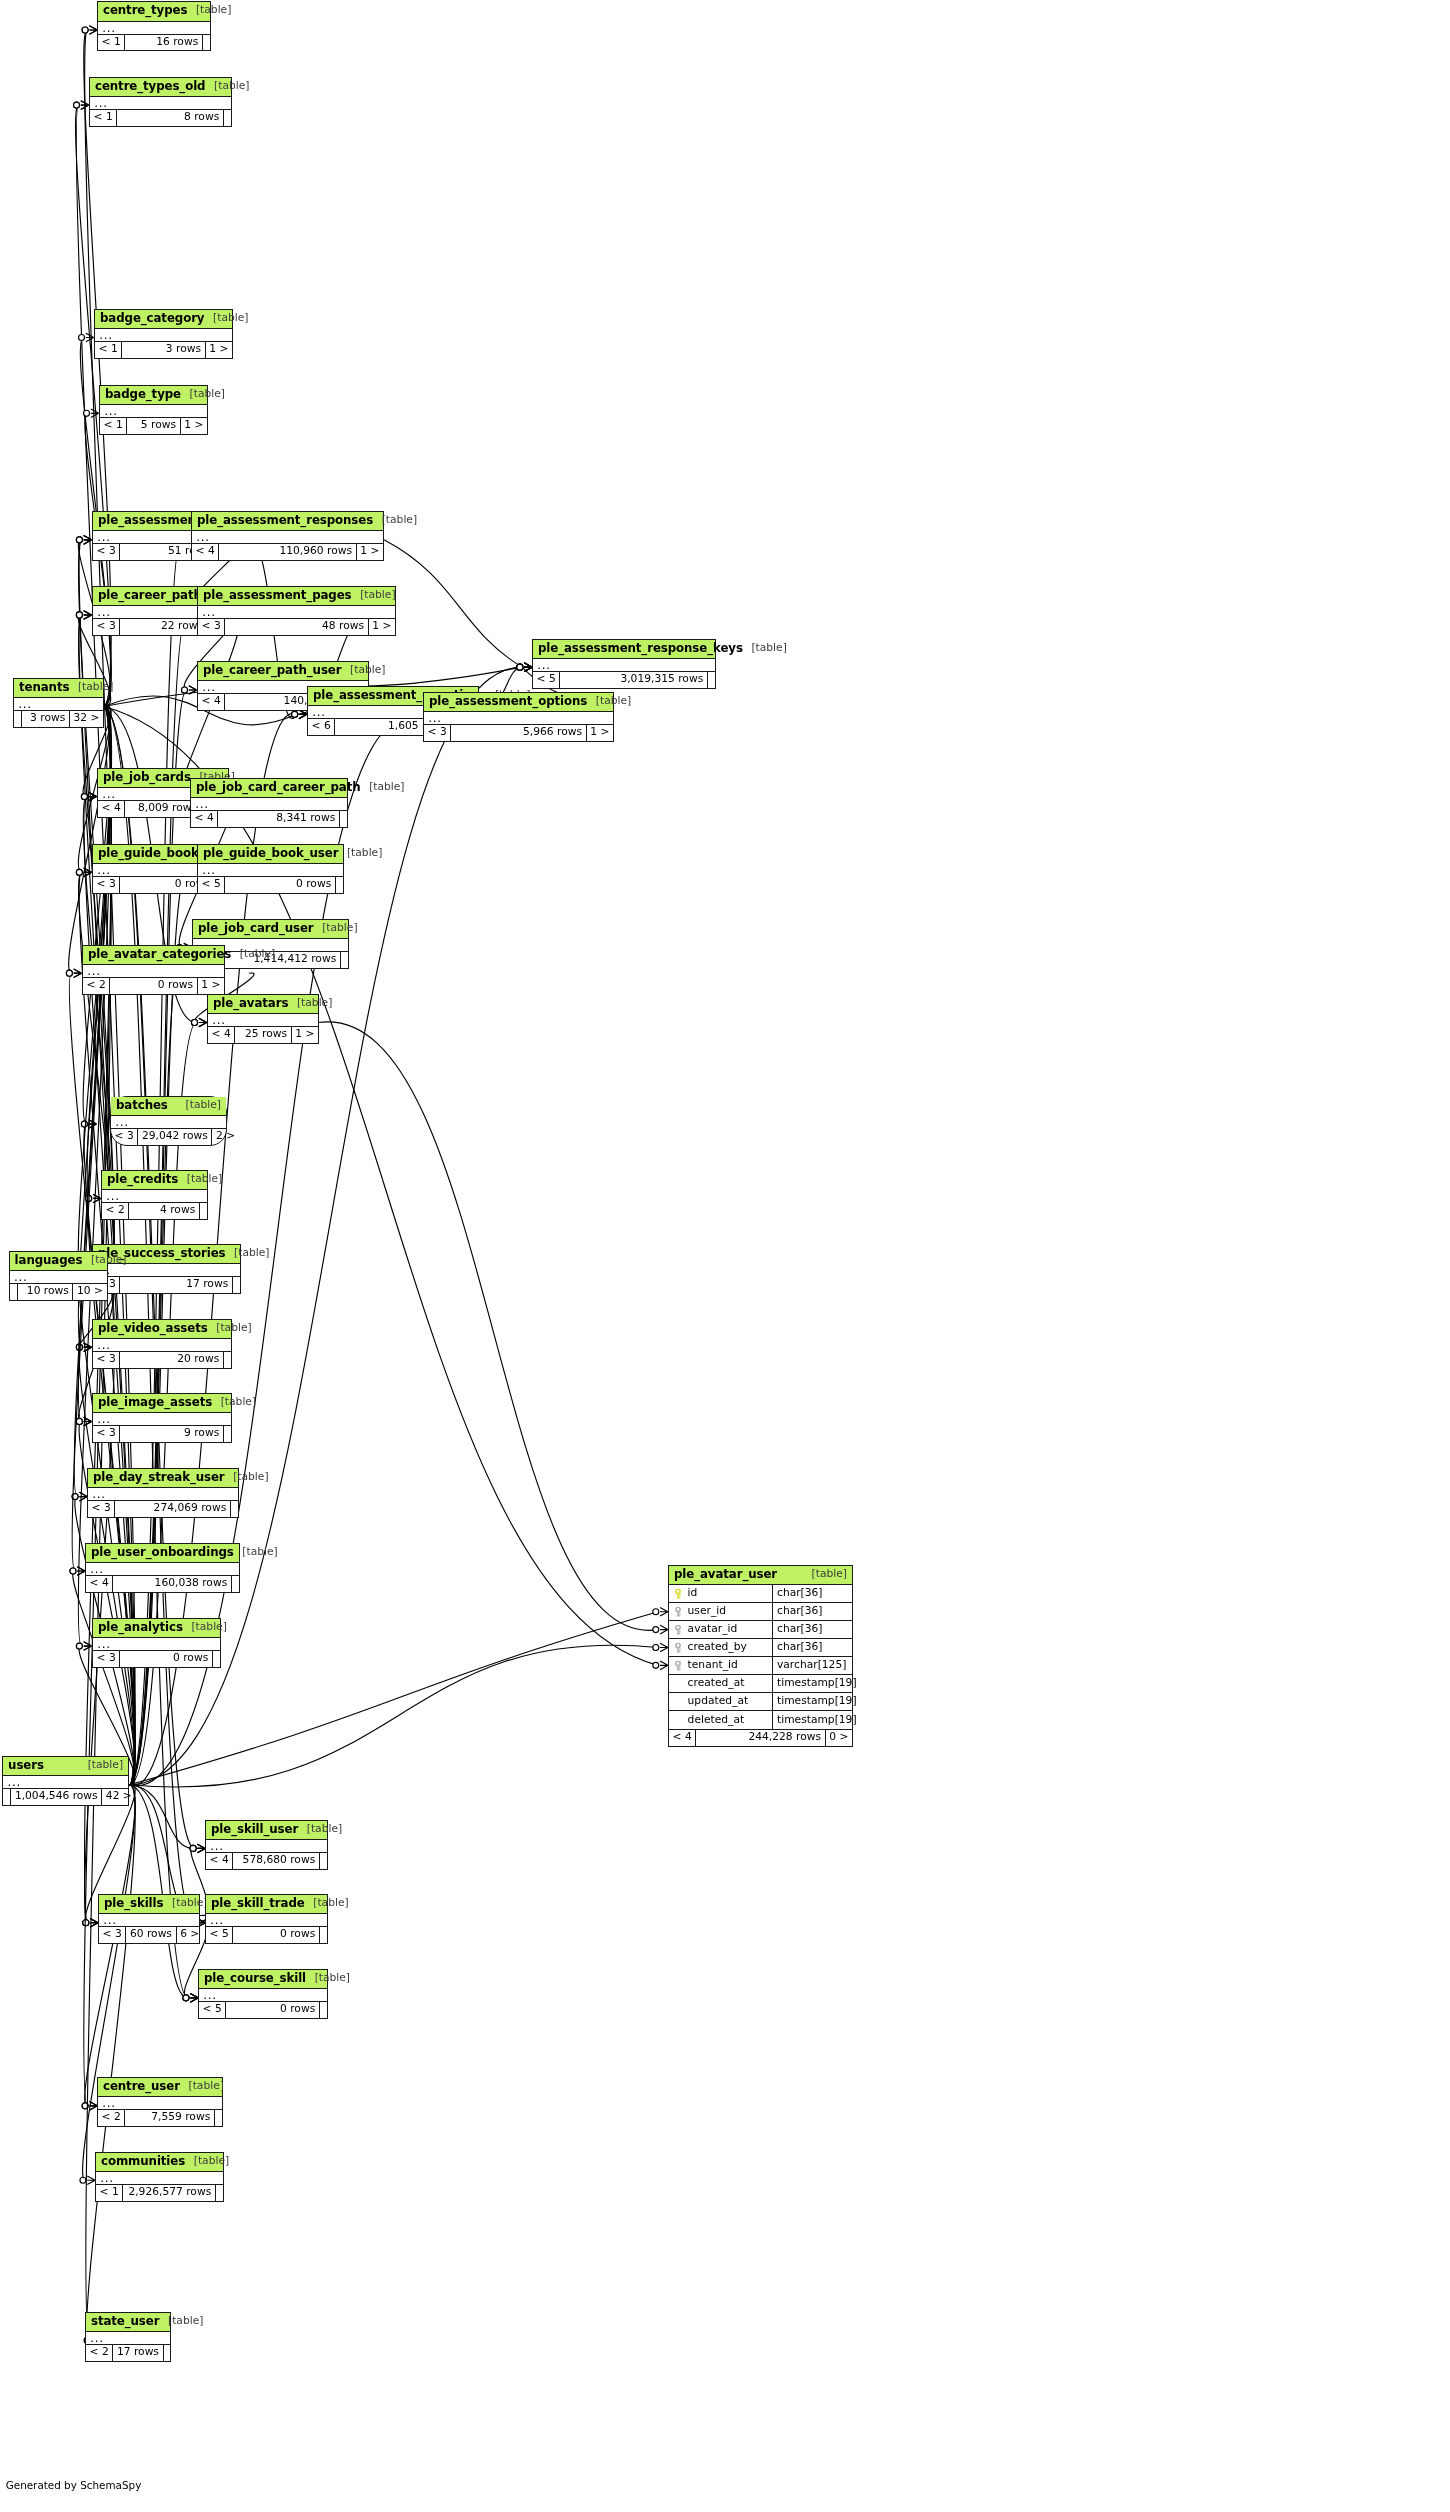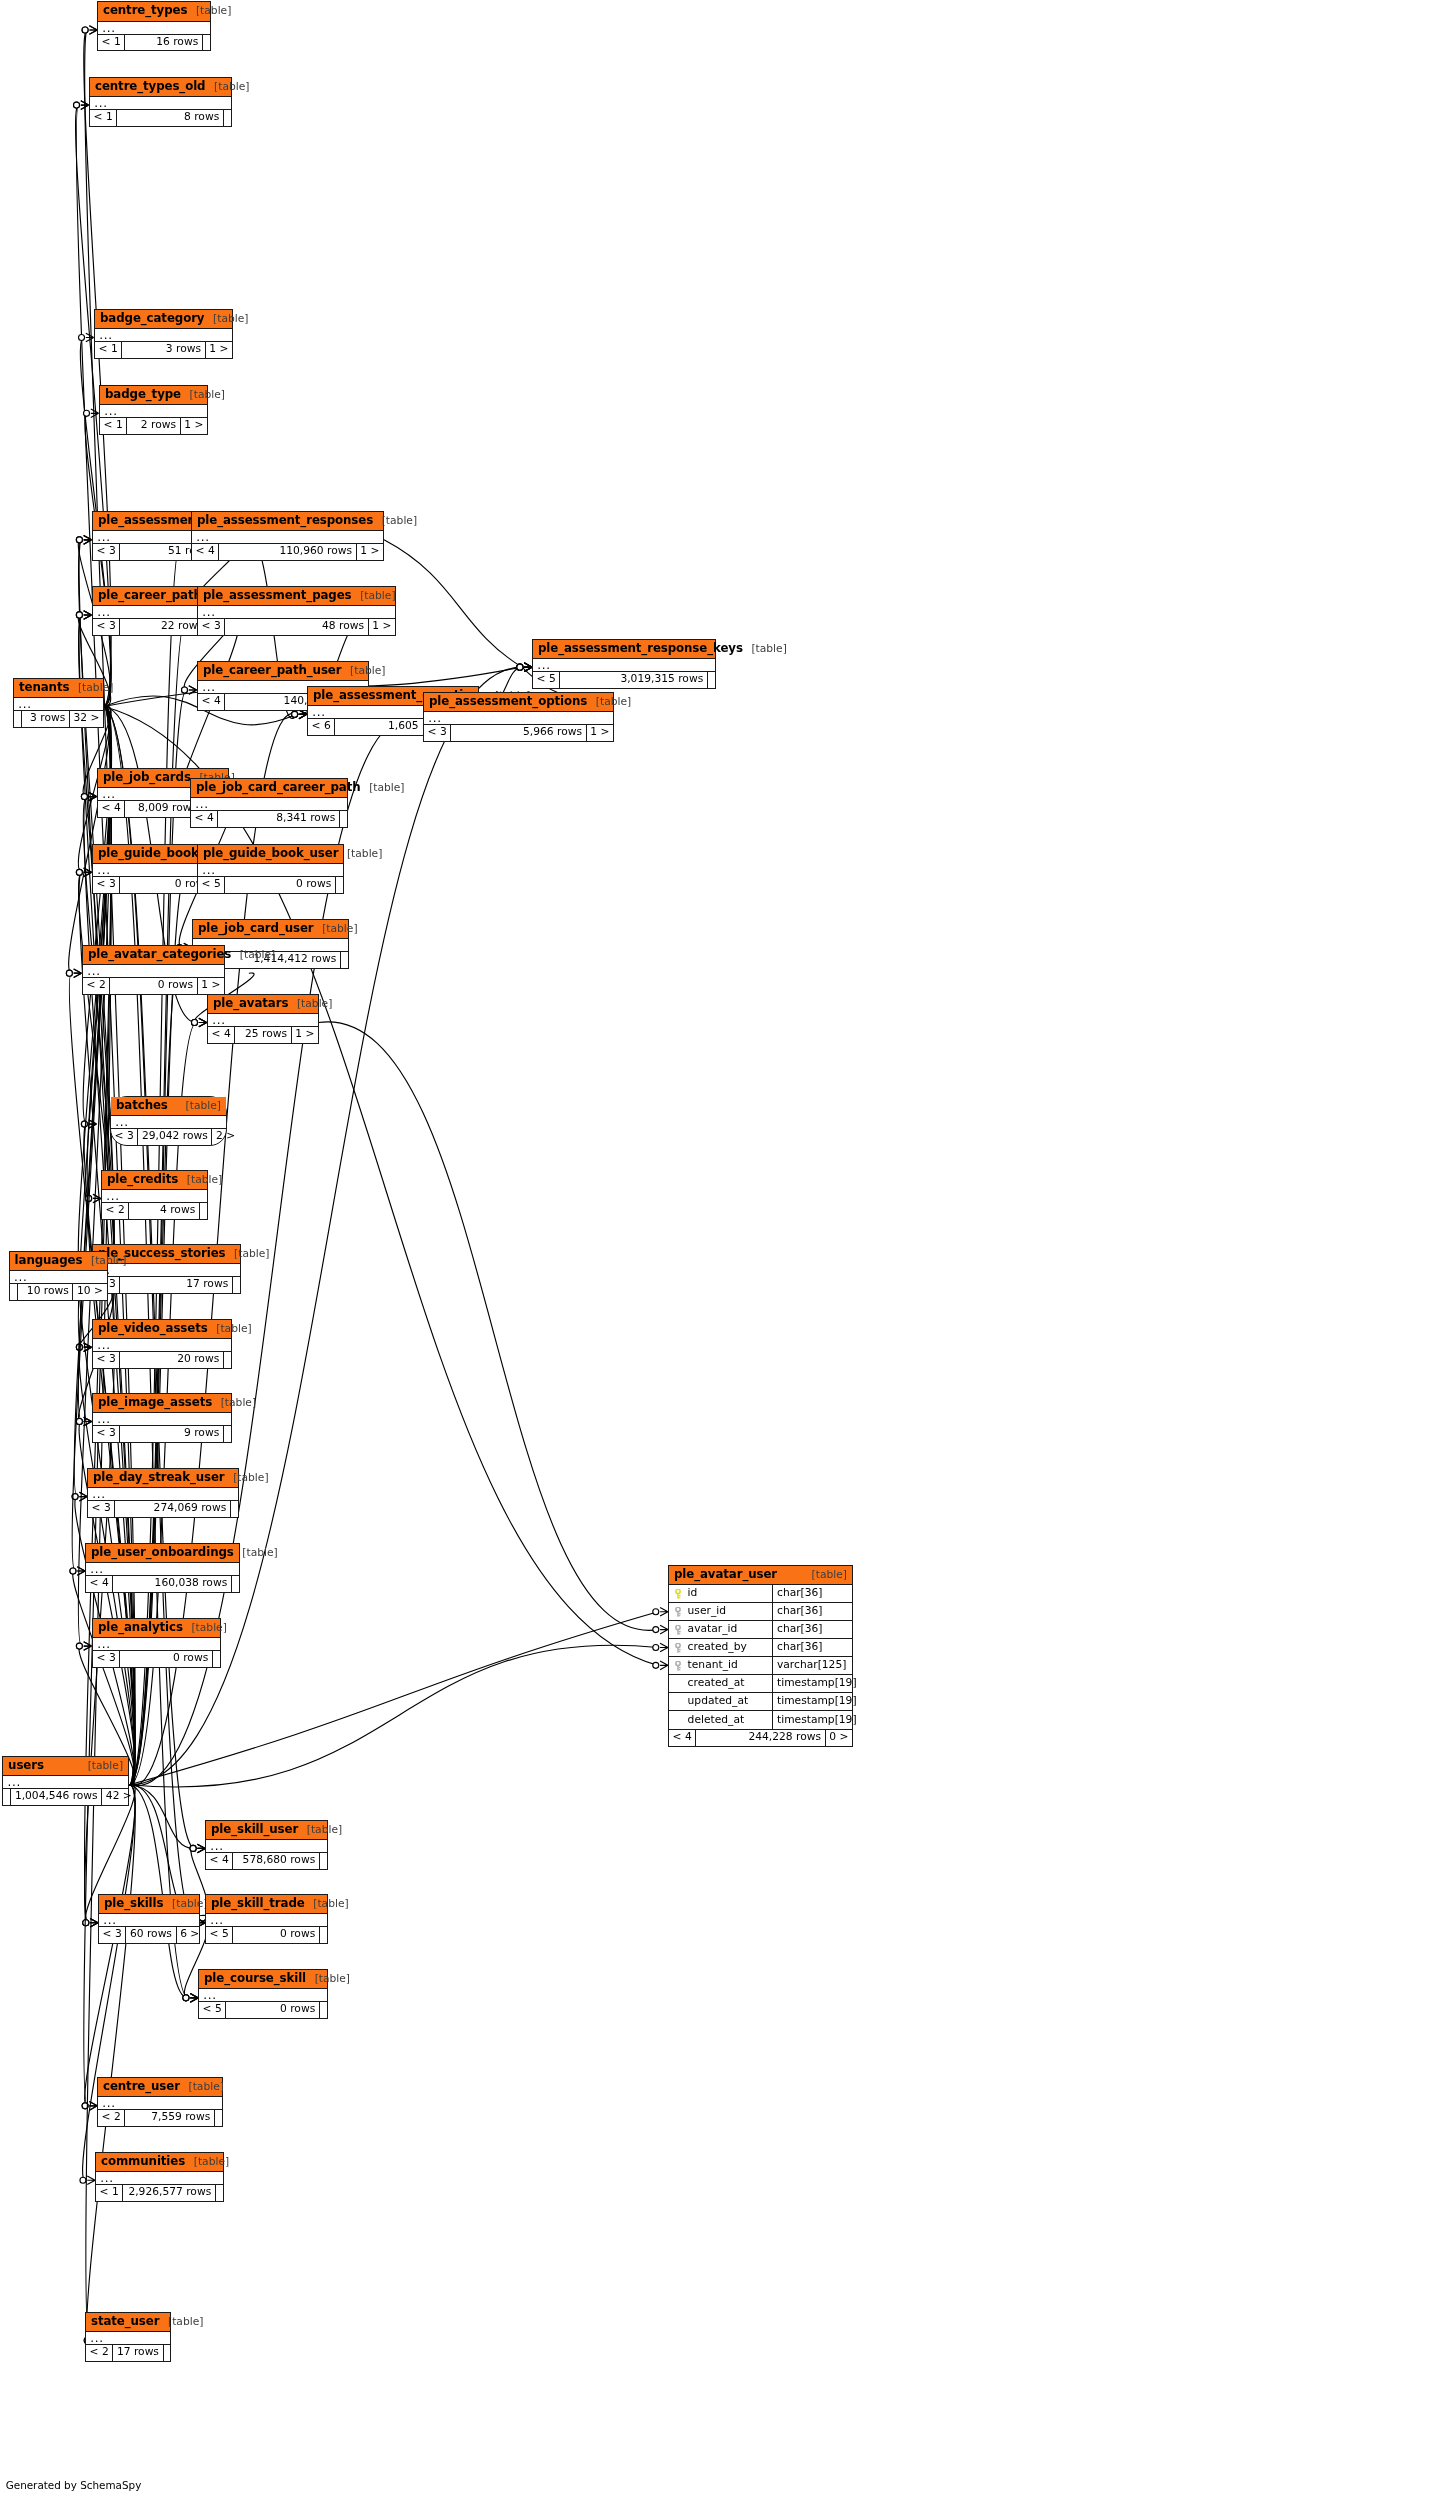--- a/index.html
+++ b/index.html
@@ -30,23 +30,23 @@
     position: absolute;
     box-sizing: border-box;
     border: 1.4px solid #1a1a1a;
     background: #ffffff;
     font-size: 11.4px;
     line-height: 1;
     z-index: 5;
   }
   .node .hdr {
     display: flex;
-    align-items: flex-end;
+    align-items: flex-start;
     justify-content: space-between;
-    background: #f97316;
+    background: #bef264;
     border-bottom: 1.4px solid #1a1a1a;
     padding: 2.9px 5px 3.6px 5px;
     white-space: nowrap;
   }
   .node .tname {
     font-weight: bold;
     font-size: 11.8px;
     color: #000000;
     letter-spacing: -0.1px;
   }
@@ -451,21 +451,21 @@
         </div>
       </div>
       <div class="node" style="left: 99px; top: 385px; width: 109px;">
         <div class="hdr">
           <span class="tname">badge_type</span>
           <span class="ttag">[table]</span>
         </div>
         <div class="ellip">...</div>
         <div class="foot">
           <div class="c-left">&lt; 1</div>
-          <div class="c-mid">2 rows</div>
+          <div class="c-mid">5 rows</div>
           <div class="c-right">1 &gt;</div>
         </div>
       </div>
       <div class="node" style="left: 92px; top: 511px; width: 150px;">
         <div class="hdr">
           <span class="tname">ple_assessments</span>
           <span class="ttag">[table]</span>
         </div>
         <div class="ellip">...</div>
         <div class="foot">

